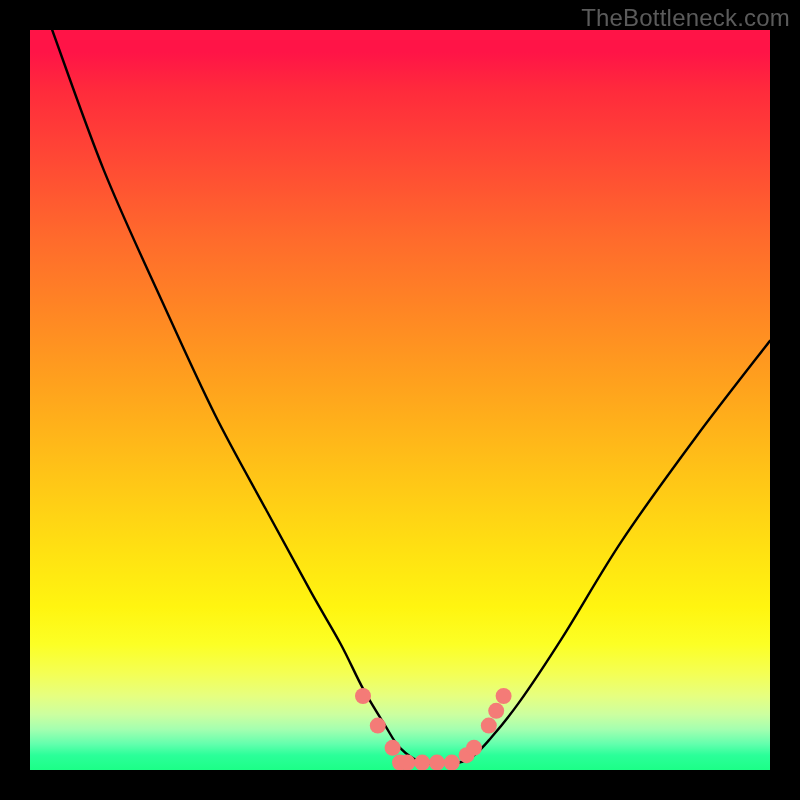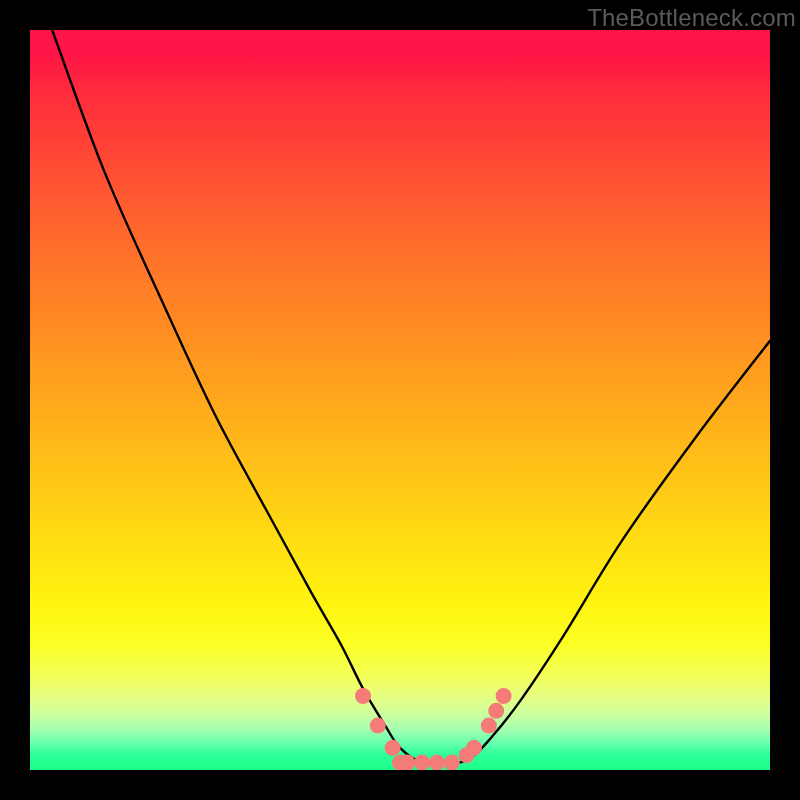--- a/index.html
+++ b/index.html
@@ -13,21 +13,21 @@
   }
   .frame {
     position: relative;
     width: 800px;
     height: 800px;
     background: #000;
   }
   .watermark {
     position: absolute;
     top: 4px;
-    right: 4px;
+    right: 10px;
     font-size: 24px;
     font-weight: 500;
     color: #5b5b5b;
     letter-spacing: 0.2px;
     z-index: 10;
   }
   .plot-area {
     position: absolute;
     left: 30px;
     top: 30px;

